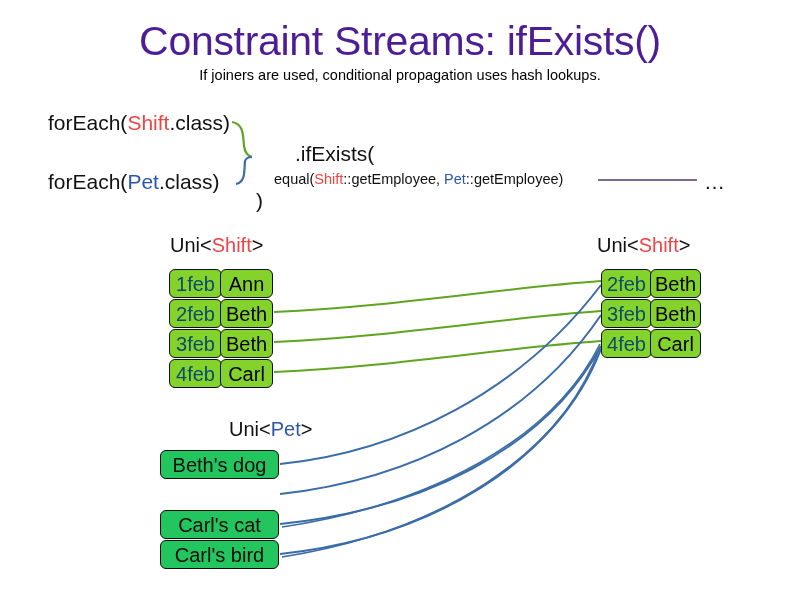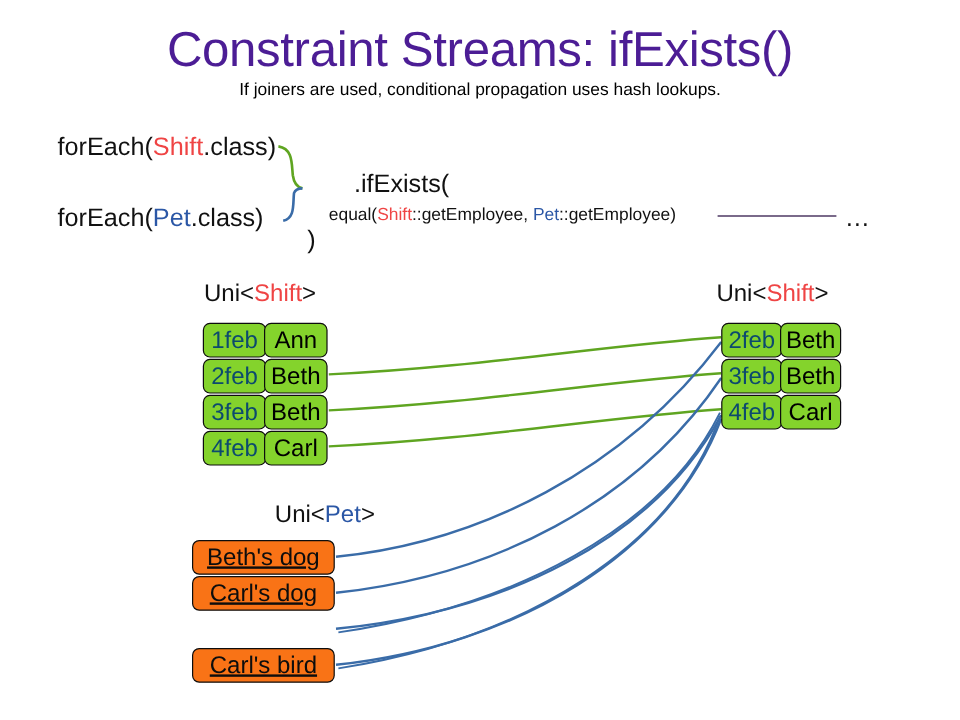--- a/index.html
+++ b/index.html
@@ -89,21 +89,21 @@
     border-radius: 6px;
     display: flex;
     align-items: center;
     justify-content: center;
     font-size: 20px;
     line-height: 20px;
     white-space: nowrap;
     overflow: hidden;
   }
   .cell.green { background: #84D32C; }
-  .cell.blue  { background: #f97316; text-decoration: underline; }
+  .cell.blue  { background: #22c55e; }
   .cell.key   { color: #0c4a6e; }
   .cell.val   { color: #000000; }
   .cell.plain { color: #0d0d0d; }
 
   
   #tbl-shift-left .row { left: 0; width: 104px; }
   #tbl-shift-left .cell.key { width: 53px; }
   #tbl-shift-left .cell.val { width: 53px; margin-left: -2px; }
 
   
@@ -228,22 +228,22 @@
     <div class="row" style="top:60px;">
       <div class="cell green key">4feb</div>
       <div class="cell green val">Carl</div>
     </div>
   </div>
 
   <div class="table" id="tbl-pet" style="left:160px; top:450px; width:119px; height:116px;">
     <div class="row" style="top:0px;">
       <div class="cell blue plain">Beth's dog</div>
     </div>
-    <div class="row" style="top:30px;">
-      <div class="cell blue plain">Carl's dog</div>
+    <div class="row" style="top:60px;">
+      <div class="cell blue plain">Carl's cat</div>
     </div>
     <div class="row" style="top:90px;">
       <div class="cell blue plain">Carl's bird</div>
     </div>
   </div>
 
   <div class="abs" id="note">
   </div>
 
 </div>

